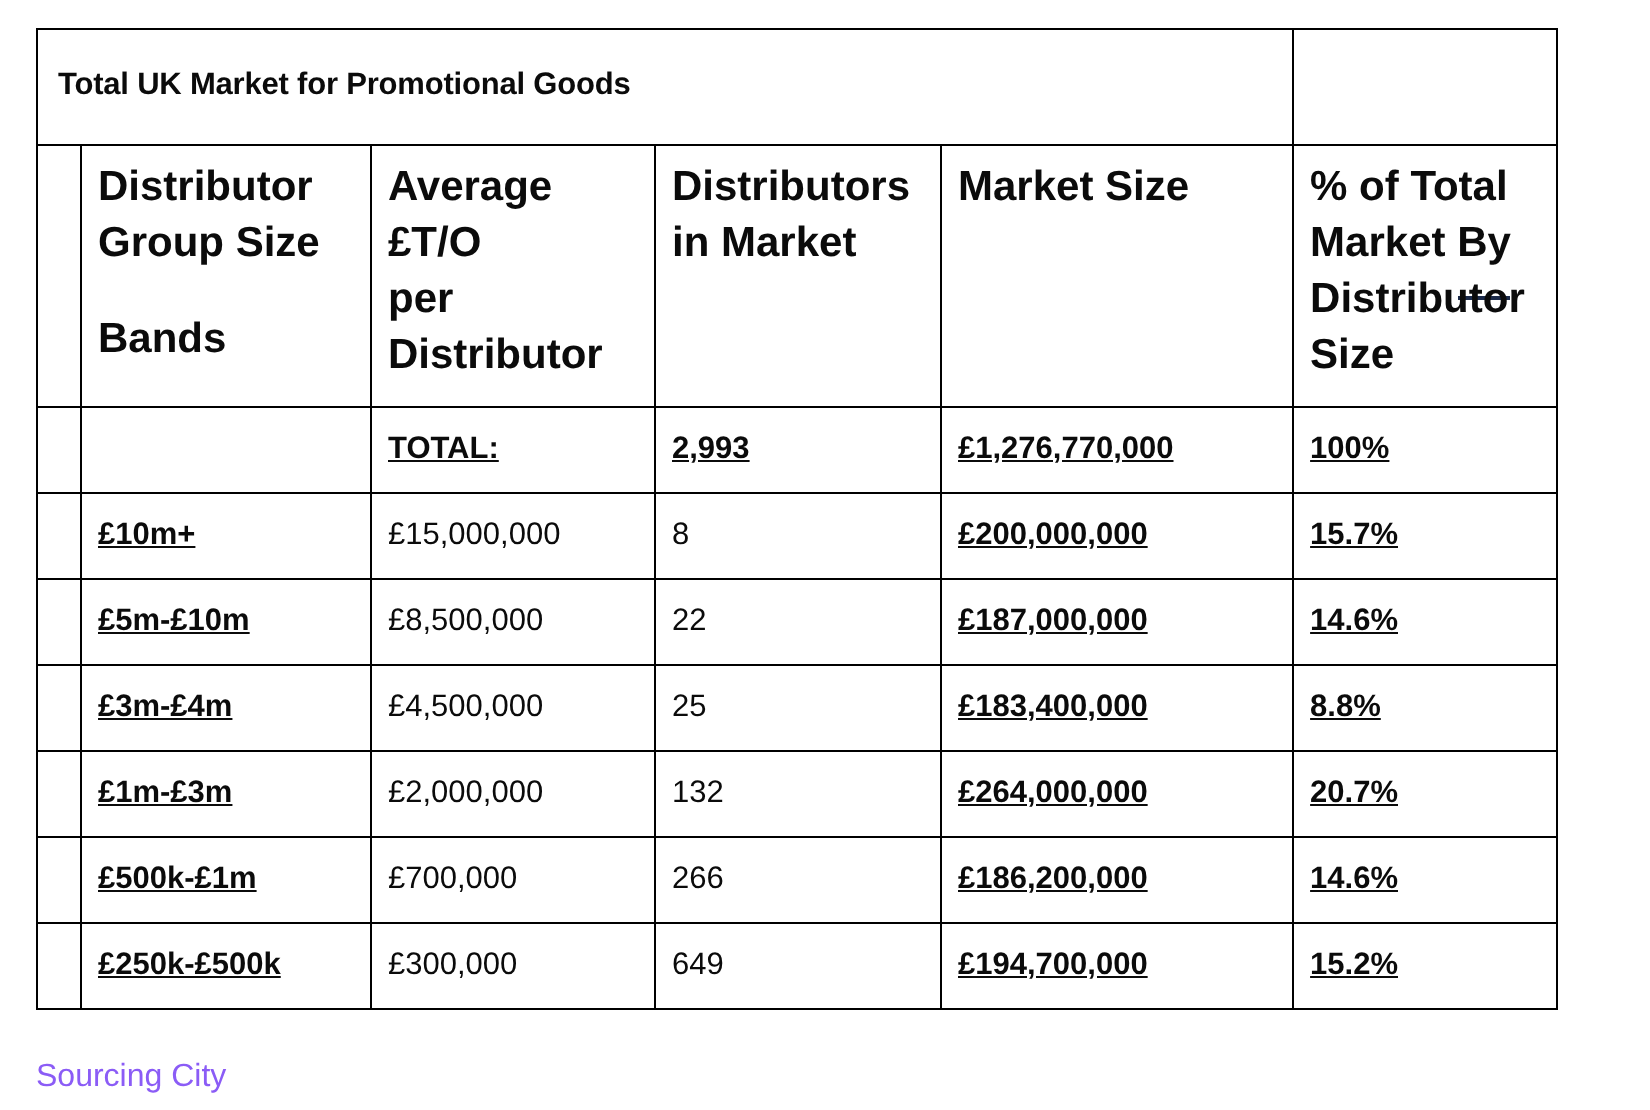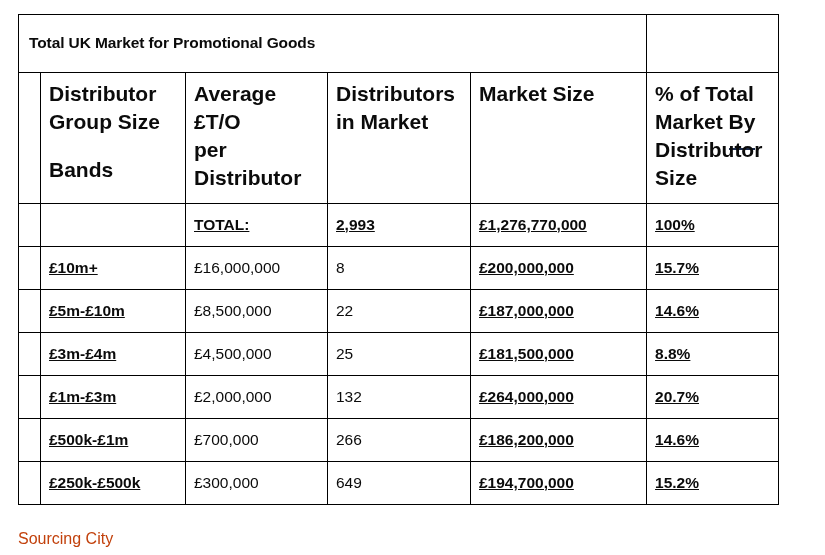--- a/index.html
+++ b/index.html
@@ -80,21 +80,21 @@
   td.strong { font-weight: bold; text-decoration: underline; }
   td.normal { font-weight: normal; }
 
   
   .caption {
     position: absolute;
     left: 18px;
     top: 528px;
     font-size: 16px;
     font-weight: normal;
-    color: #c2410c;
+    color: #8b5cf6;
     line-height: 1.4;
     white-space: nowrap;
   }
 </style>
 </head>
 <body>
 
 <div id="page">
 
   <table class="market-table">
@@ -151,41 +151,41 @@
         <td class="strong"></td>
         <td class="strong">TOTAL:</td>
         <td class="strong">2,993</td>
         <td class="strong">£1,276,770,000</td>
         <td class="strong">100%</td>
       </tr>
 
       <tr class="data-row">
         <td class="gutter-cell"></td>
         <td class="strong">£10m+</td>
-        <td class="normal">£16,000,000</td>
+        <td class="normal">£15,000,000</td>
         <td class="normal">8</td>
         <td class="strong">£200,000,000</td>
         <td class="strong">15.7%</td>
       </tr>
 
       <tr class="data-row">
         <td class="gutter-cell"></td>
         <td class="strong">£5m-£10m</td>
         <td class="normal">£8,500,000</td>
         <td class="normal">22</td>
         <td class="strong">£187,000,000</td>
         <td class="strong">14.6%</td>
       </tr>
 
       <tr class="data-row">
         <td class="gutter-cell"></td>
         <td class="strong">£3m-£4m</td>
         <td class="normal">£4,500,000</td>
         <td class="normal">25</td>
-        <td class="strong">£181,500,000</td>
+        <td class="strong">£183,400,000</td>
         <td class="strong">8.8%</td>
       </tr>
 
       <tr class="data-row">
         <td class="gutter-cell"></td>
         <td class="strong">£1m-£3m</td>
         <td class="normal">£2,000,000</td>
         <td class="normal">132</td>
         <td class="strong">£264,000,000</td>
         <td class="strong">20.7%</td>

